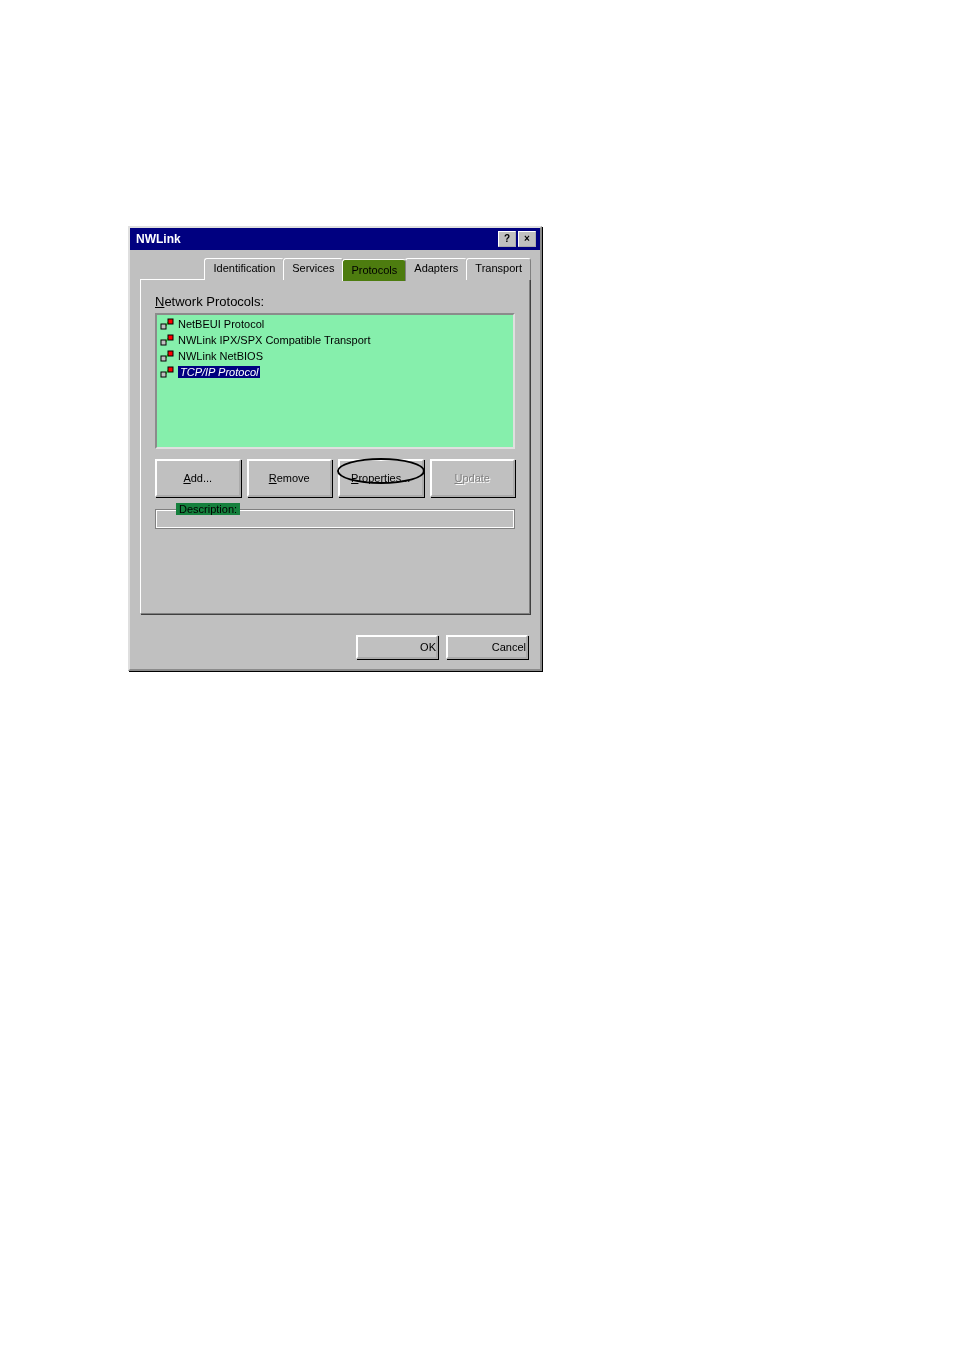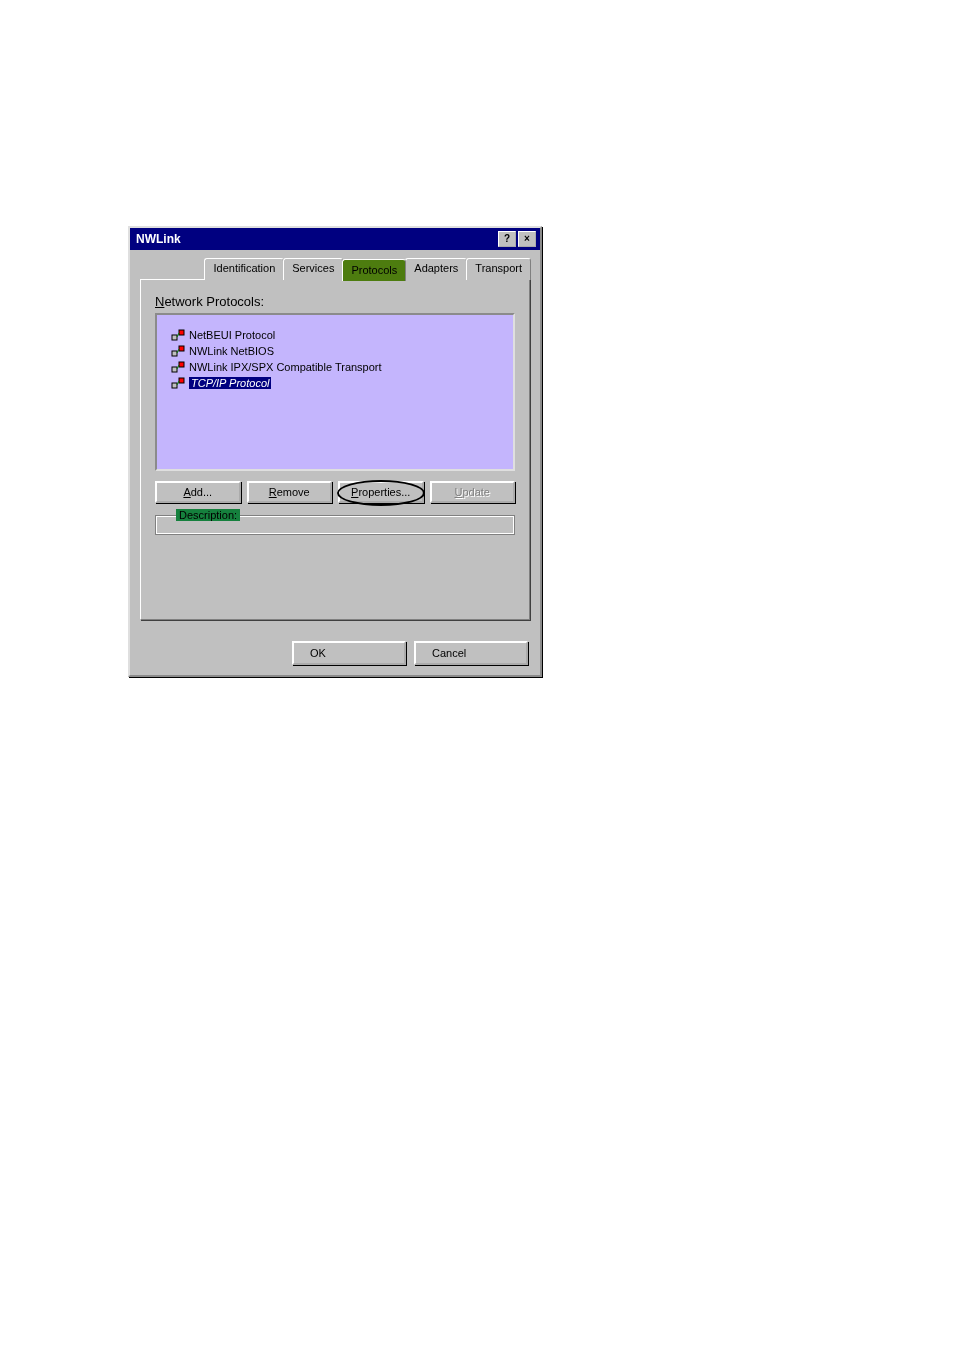--- a/index.html
+++ b/index.html
@@ -95,25 +95,25 @@
     z-index: 1;
   }
   .label {
     font-size: 13px;
     margin-bottom: 4px;
   }
   .underline {
     text-decoration: underline;
   }
   .listbox {
-    background: #c4b5fd;
+    background: #86efac;
     border: 2px inset #dfdfdf;
     height: 130px;
     overflow: hidden;
-    padding: 12px;
+    padding: 1px;
   }
   .list-row {
     display: flex;
     align-items: center;
     gap: 4px;
     padding: 1px 2px;
     font-size: 11px;
     cursor: pointer;
   }
   .list-row.selected .row-text {
@@ -135,21 +135,21 @@
   .button-row {
     display: flex;
     gap: 6px;
     margin-top: 10px;
     justify-content: flex-start;
   }
   .win-btn {
     background: #c0c0c0;
     border: 2px outset #ffffff;
     font-size: 11px;
-    padding: 3px 0;
+    padding: 11px 0;
     width: 86px;
     text-align: center;
     cursor: pointer;
     box-shadow: 1px 1px 0 #000;
   }
   .win-btn.disabled {
     color: #808080;
     text-shadow: 1px 1px 0 #ffffff;
     cursor: default;
   }
@@ -175,23 +175,23 @@
   .dialog-footer {
     display: flex;
     justify-content: flex-end;
     gap: 8px;
     padding: 10px 12px 10px 10px;
   }
   .footer-btn {
     background: #c0c0c0;
     border: 2px outset #ffffff;
     font-size: 11px;
-    padding: 4px 16px;
+    padding: 4px 0;
     width: 78px;
-    text-align: left;
+    text-align: right;
     cursor: pointer;
     box-shadow: 1px 1px 0 #000;
   }
   .circle-annot {
     position: absolute;
     border: 2px solid #000;
     border-radius: 50%;
     pointer-events: none;
   }
   .spacer {
@@ -246,31 +246,31 @@
           <span class="row-text">NetBEUI Protocol</span>
         </div>
         <div class="list-row">
           <span class="protocol-icon">
             <svg viewBox="0 0 14 14">
                 <rect x="1" y="7" width="5" height="5" fill="#c0c0c0" stroke="#000"></rect>
                 <rect x="8" y="2" width="5" height="5" fill="#ff0000" stroke="#000"></rect>
                 <line x1="6" y1="9" x2="8" y2="5" stroke="#008000" stroke-width="1"></line>
               </svg>
           </span>
-          <span class="row-text">NWLink NetBIOS</span>
+          <span class="row-text">NWLink IPX/SPX Compatible Transport</span>
         </div>
         <div class="list-row">
           <span class="protocol-icon">
             <svg viewBox="0 0 14 14">
                 <rect x="1" y="7" width="5" height="5" fill="#c0c0c0" stroke="#000"></rect>
                 <rect x="8" y="2" width="5" height="5" fill="#ff0000" stroke="#000"></rect>
                 <line x1="6" y1="9" x2="8" y2="5" stroke="#008000" stroke-width="1"></line>
               </svg>
           </span>
-          <span class="row-text">NWLink IPX/SPX Compatible Transport</span>
+          <span class="row-text">NWLink NetBIOS</span>
         </div>
         <div class="list-row selected">
           <span class="protocol-icon">
             <svg viewBox="0 0 14 14">
                 <rect x="1" y="7" width="5" height="5" fill="#c0c0c0" stroke="#000"></rect>
                 <rect x="8" y="2" width="5" height="5" fill="#ff0000" stroke="#000"></rect>
                 <line x1="6" y1="9" x2="8" y2="5" stroke="#008000" stroke-width="1"></line>
               </svg>
           </span>
           <span class="row-text">TCP/IP Protocol</span>

